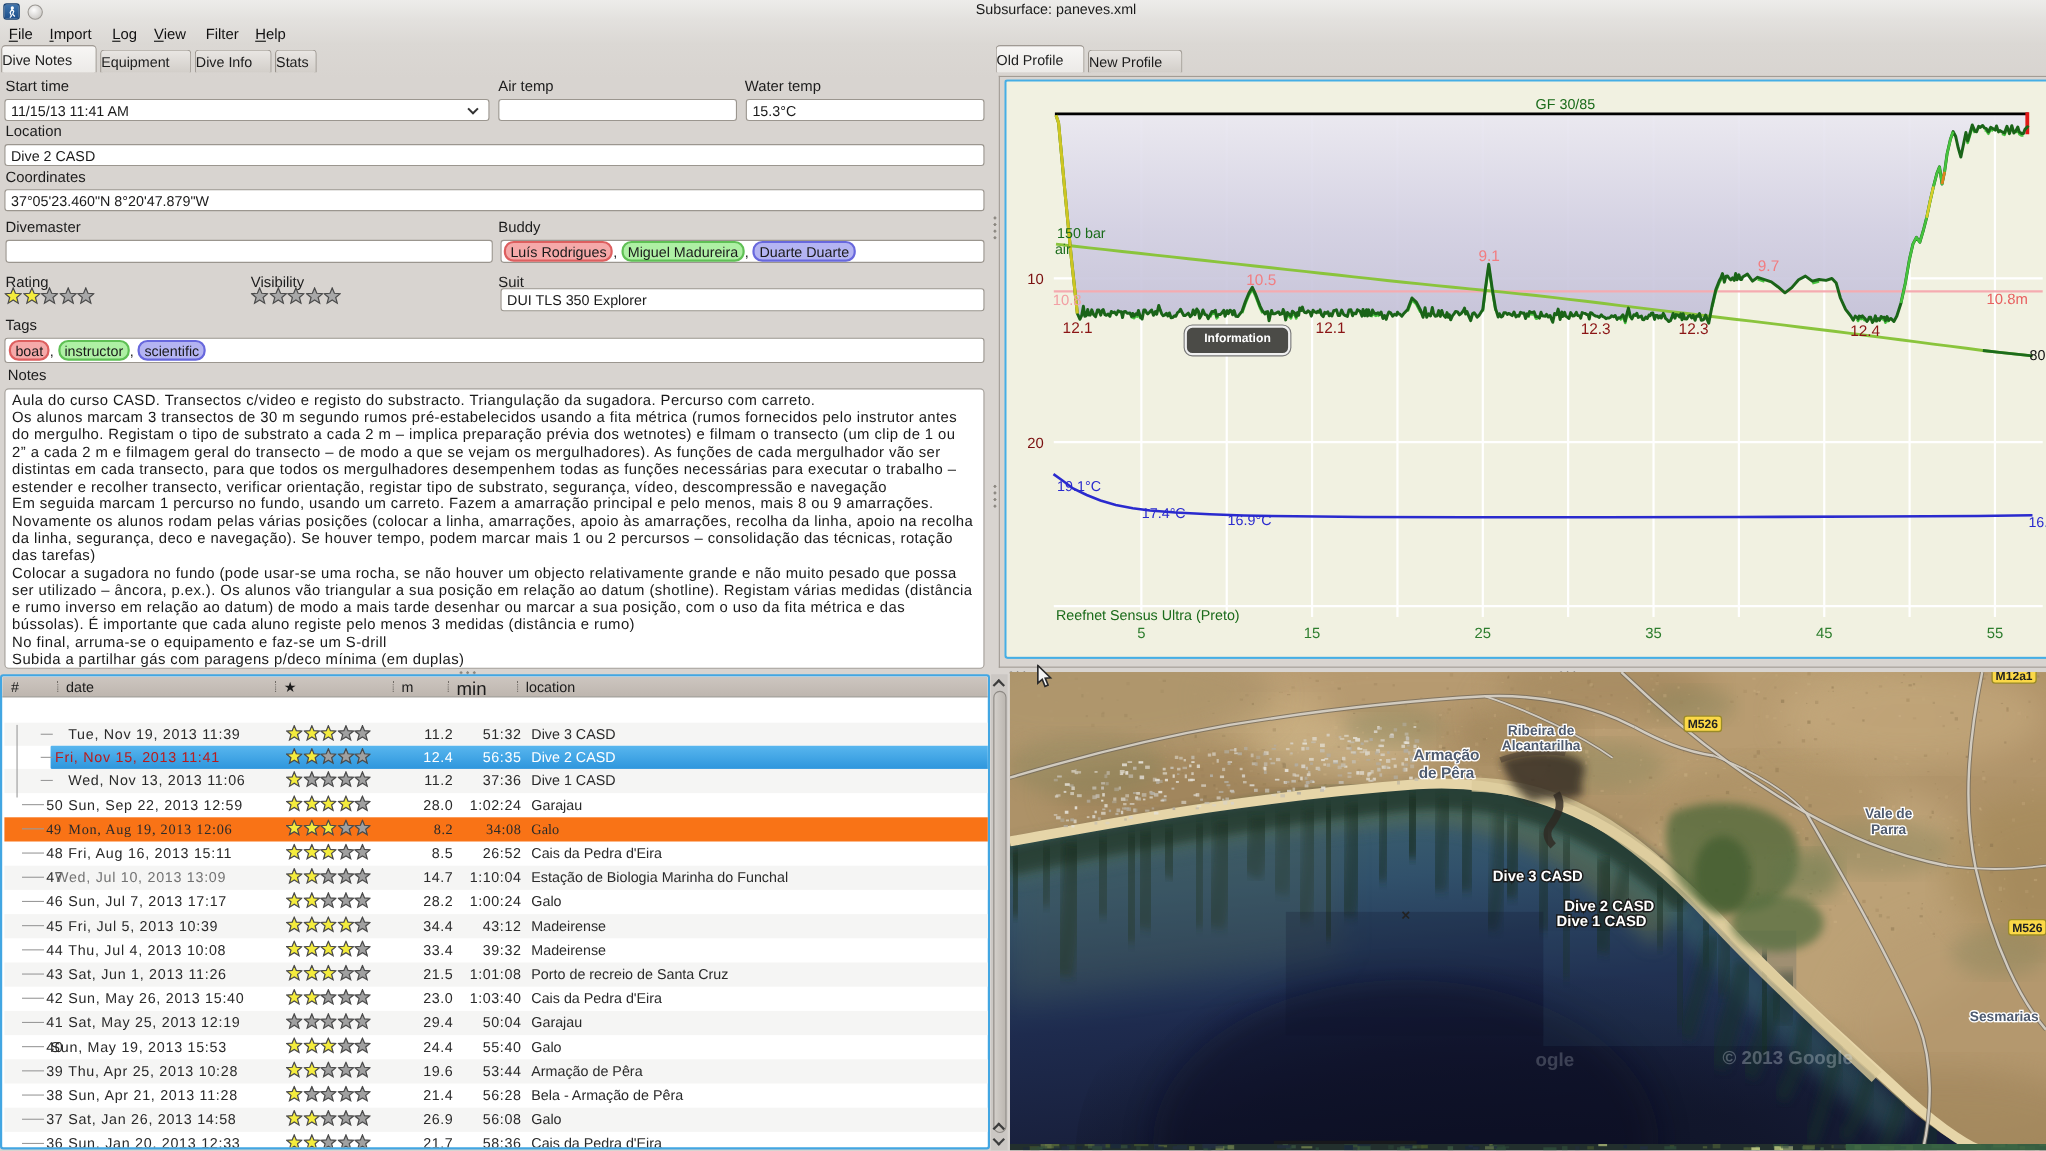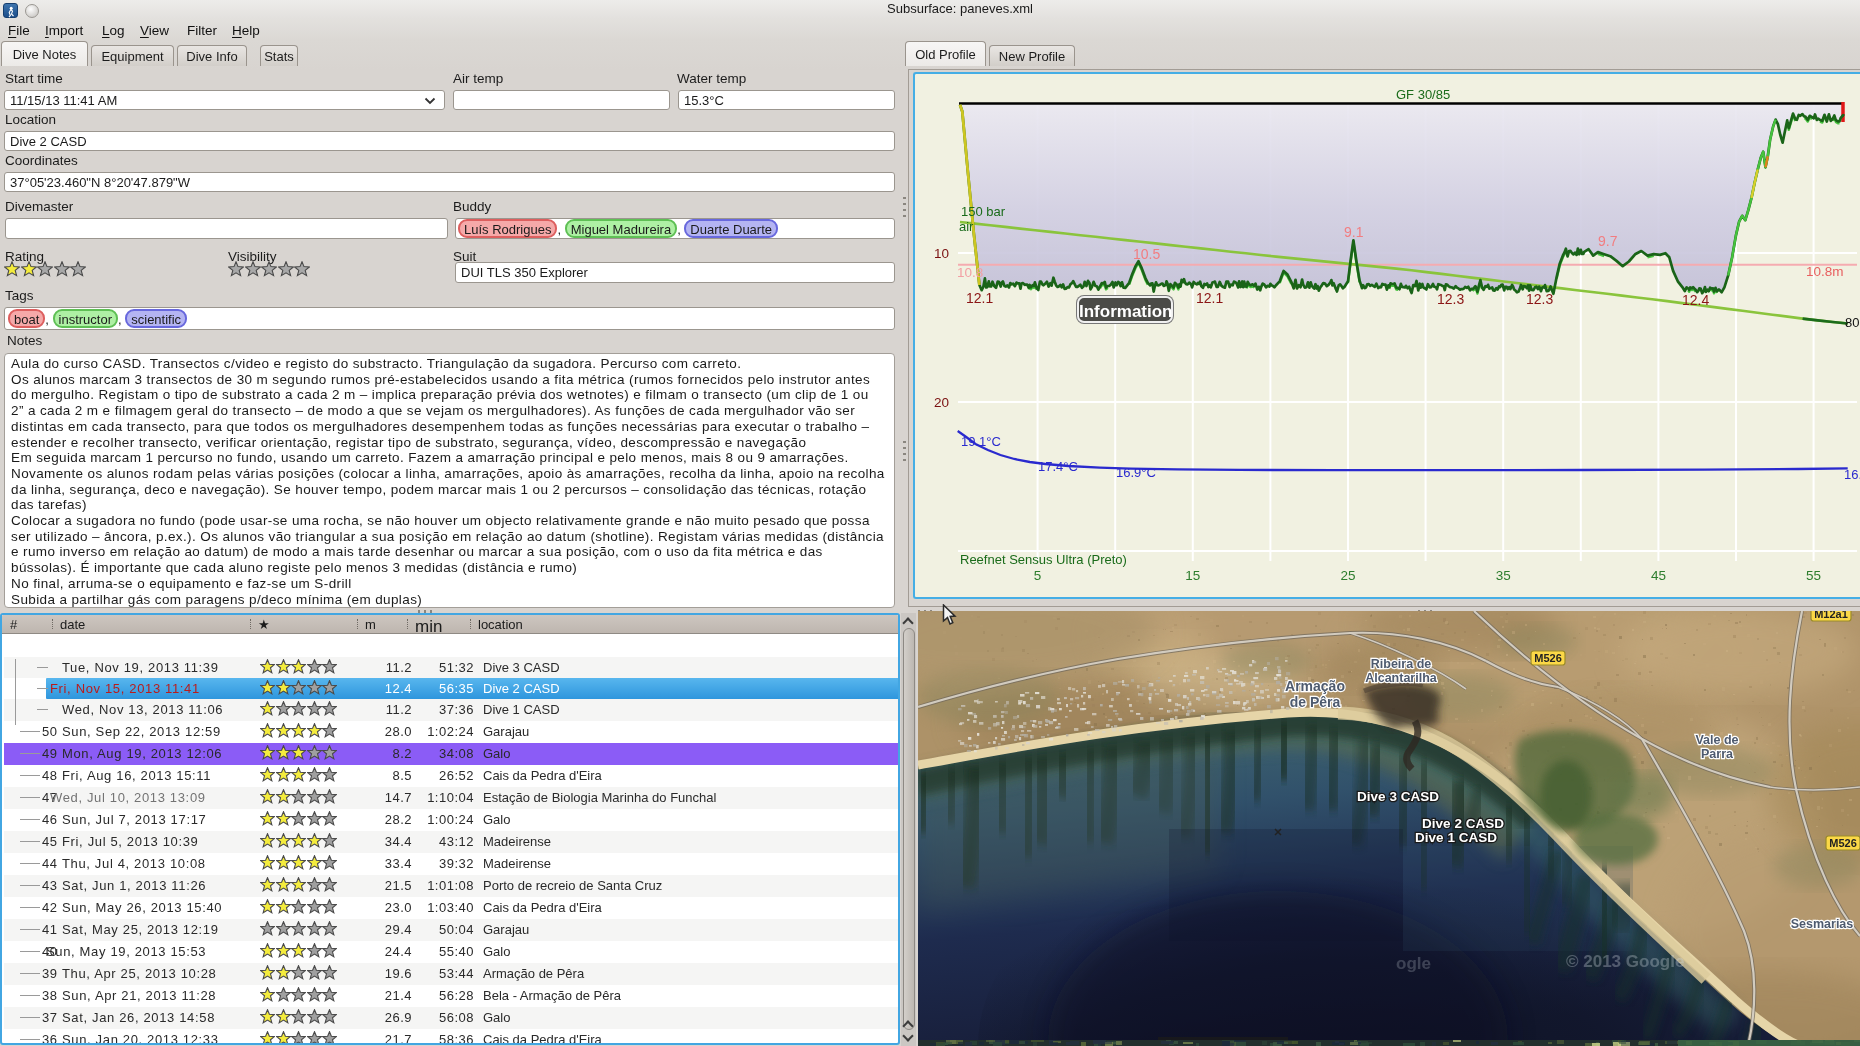--- a/index.html
+++ b/index.html
@@ -1,19 +1,19 @@
 <!DOCTYPE html>
 <html><head><meta charset="utf-8"><style>
 *{margin:0;padding:0;box-sizing:border-box}
 html,body{width:1860px;height:1046px;overflow:hidden;font-family:"Liberation Sans",sans-serif;background:#d8d4d0}
 .abs{position:absolute}
 body{position:relative;background:linear-gradient(#edecea 0px,#e3e1de 18px,#dbd8d4 40px,#d8d4d0 70px)}
 .lbl{position:absolute;font-size:13.5px;color:#1c1c1c}
 .fld{position:absolute;background:#fff;border:1px solid #9b968f;border-radius:3px;font-size:13px;color:#1a1a1a;padding:2px 0 0 5px;height:20px}
-.tab{position:absolute;font-size:13px;color:#1c1c1c;text-align:center;border:1px solid #9a948d;border-bottom:none;border-radius:4px 4px 0 0}
+.tab{position:absolute;font-size:13px;color:#1c1c1c;text-align:left;border:1px solid #9a948d;border-bottom:none;border-radius:4px 4px 0 0}
 .tabi{background:linear-gradient(#e9e6e3,#d2cec9);top:45px;height:21px;padding-top:3px}
 .taba{background:linear-gradient(#f7f6f5,#eceae7);top:41px;height:25px;padding-top:5px}
 .pill{display:inline-block;border-radius:9px;padding:0px 4px;font-size:13px;height:19px;line-height:18px}
 .pr{background:#f5a9a9;border:2px solid #dd5f5f}
 .pg{background:#aef0a4;border:2px solid #5fc055}
 .pb{background:#b4b4f2;border:2px solid #6868dd}
 .menu{position:absolute;font-size:13.5px;color:#111;top:23px}
 .menu u{text-decoration-thickness:1px;text-underline-offset:2px}
 .row{position:absolute;left:2px;width:896px;font-size:13px;color:#2a2a2a;white-space:nowrap}
 .rc{position:absolute;top:3px}
@@ -31,21 +31,21 @@
 <div class="abs" style="left:810px;top:1px;width:300px;text-align:center;font-size:13px;color:#1a1a1a;white-space:nowrap">Subsurface: paneves.xml</div>
 <div class="menu" style="left:8px"><u>F</u>ile</div>
 <div class="menu" style="left:45px"><u>I</u>mport</div>
 <div class="menu" style="left:102px"><u>L</u>og</div>
 <div class="menu" style="left:140px"><u>V</u>iew</div>
 <div class="menu" style="left:187px">Filter</div>
 <div class="menu" style="left:232px"><u>H</u>elp</div>
 <div class="tab taba" style="left:1px;width:87px">Dive Notes</div>
 <div class="tab tabi" style="left:91px;width:83px">Equipment</div>
 <div class="tab tabi" style="left:177px;width:70px">Dive Info</div>
-<div class="tab tabi" style="left:260px;width:38px">Stats</div>
+<div class="tab tabi" style="left:250px;width:38px">Stats</div>
 <div class="tab taba" style="left:905px;width:81px">Old Profile</div>
 <div class="tab tabi" style="left:989px;width:86px">New Profile</div>
 <div class="lbl" style="left:5px;top:71px">Start time</div>
 <div class="lbl" style="left:453px;top:71px">Air temp</div>
 <div class="lbl" style="left:677px;top:71px">Water temp</div>
 <div class="lbl" style="left:5px;top:112px">Location</div>
 <div class="lbl" style="left:5px;top:153px">Coordinates</div>
 <div class="lbl" style="left:5px;top:199px">Divemaster</div>
 <div class="lbl" style="left:453px;top:199px">Buddy</div>
 <div class="lbl" style="left:5px;top:249px">Rating</div>
@@ -180,21 +180,21 @@
 <text x="1682" y="305" font-size="14px" fill="#8b1515">12.4</text>
 <text x="1133" y="259" font-size="14px" fill="#f27d80">10.5</text>
 <text x="1344" y="237" font-size="14px" fill="#f27d80">9.1</text>
 <text x="1598" y="246" font-size="14px" fill="#f27d80">9.7</text>
 <text x="961" y="446" font-size="13px" fill="#2a2ace">19.1°C</text>
 <text x="1038" y="471" font-size="13px" fill="#2a2ace">17.4°C</text>
 <text x="1116" y="477" font-size="13px" fill="#2a2ace">16.9°C</text>
 <text x="1844" y="479" font-size="13px" fill="#2a2ace">16.5°C</text>
 <text x="960" y="564" font-size="13px" fill="#1a6b1a">Reefnet Sensus Ultra (Preto)</text>
 </svg>
-<div class="abs" style="left:1077px;top:296px;width:96px;height:27px;border:2px solid #f0f0f0;border-radius:7px;background:#4b4b47;box-shadow:0 0 0 1px #777;color:#fff;font-weight:bold;font-size:17px;padding-top:4px">Information</div>
+<div class="abs" style="left:1077px;top:296px;width:96px;height:27px;border:2px solid #f0f0f0;border-radius:7px;background:#4b4b47;box-shadow:0 0 0 1px #777;color:#fff;font-weight:bold;font-size:11px;text-align:center;padding-top:4px">Information</div>
 <div class="abs" style="left:0px;top:613px;width:900px;height:432px;background:#fff;border:2px solid #42a6e2;border-radius:3px;overflow:hidden">
 <div class="abs" style="left:0;top:0;width:896px;height:19px;background:linear-gradient(#cdc6c0,#beb6af);border-bottom:1px solid #8f8a84">
       <span class="abs" style="left:8px;top:2px;font-size:13px;color:#1b1b1b">#</span>
       <span class="abs" style="left:58px;top:2px;font-size:13px;color:#1b1b1b">date</span>
       <span class="abs" style="left:256px;top:2px;font-size:13px;color:#1b1b1b">★</span>
       <span class="abs" style="left:363px;top:2px;font-size:13px;color:#1b1b1b">m</span>
       <span class="abs" style="left:413px;top:2px;font-size:17px;color:#1b1b1b">min</span>
       <span class="abs" style="left:476px;top:2px;font-size:13px;color:#1b1b1b">location</span>
       <span class="hdrsep" style="left:50px"></span>
       <span class="hdrsep" style="left:248px"></span>
@@ -285,21 +285,21 @@
       <svg class="abs" style="left:302.8px;top:2px" width="15" height="15" viewBox="0 0 16 16">
         <use href="#star" fill="#f4ec3d" stroke="#4a4a4a" stroke-width="1.2"></use>
       </svg>
       <svg class="abs" style="left:318.4px;top:2px" width="15" height="15" viewBox="0 0 16 16">
         <use href="#star" fill="#a0a0a0" stroke="#4a4a4a" stroke-width="1.2"></use>
       </svg>
       <span class="num" style="left:338px;width:70px;color:#2a2a2a">28.0</span>
       <span class="num" style="left:400px;width:70px;color:#2a2a2a">1:02:24</span>
       <span class="rc" style="left:479px;color:#2a2a2a">Garajau</span>
     </div>
-<div class="row" style="top:128px;height:22px;background:#8b5cf6;">
+<div class="row" style="top:128px;height:22px;background:#f97316;font-family:Liberation Serif, serif;">
       <span class="abs" style="left:16px;top:10px;width:20px;border-top:1px solid #9a9a9a"></span>
       <span class="num" style="left:38px;width:14px">49</span>
       <span class="rc" style="left:58px;color:#2a2a2a;letter-spacing:0.65px">Mon, Aug 19, 2013 12:06</span>
       <svg class="abs" style="left:256.0px;top:2px" width="15" height="15" viewBox="0 0 16 16">
         <use href="#star" fill="#f4ec3d" stroke="#4a4a4a" stroke-width="1.2"></use>
       </svg>
       <svg class="abs" style="left:271.6px;top:2px" width="15" height="15" viewBox="0 0 16 16">
         <use href="#star" fill="#f4ec3d" stroke="#4a4a4a" stroke-width="1.2"></use>
       </svg>
       <svg class="abs" style="left:287.2px;top:2px" width="15" height="15" viewBox="0 0 16 16">

